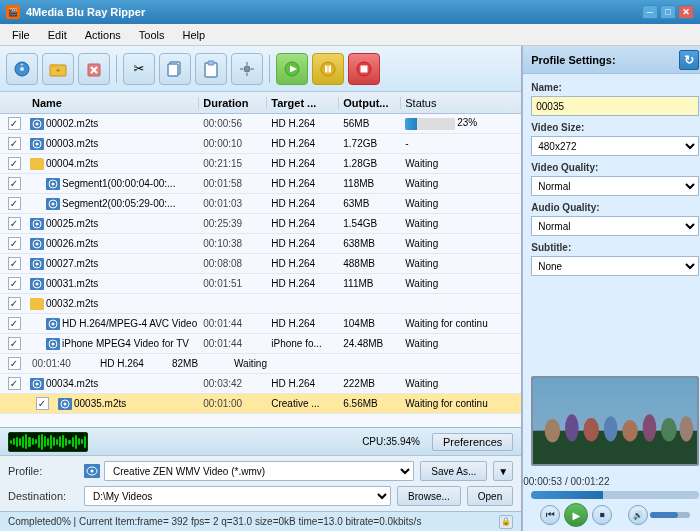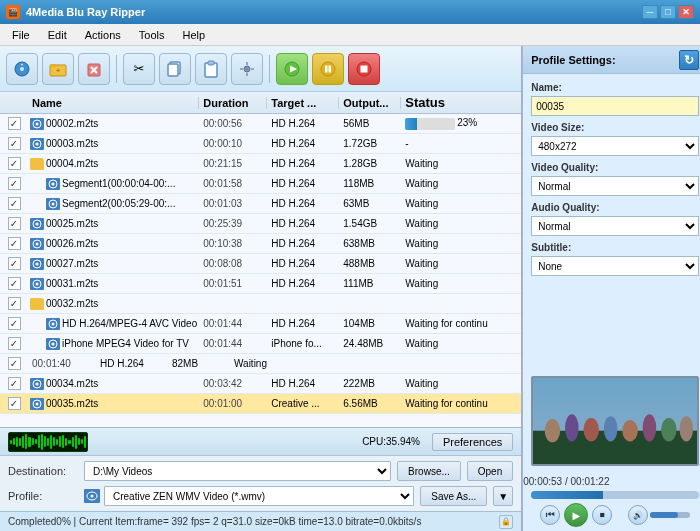--- a/index.html
+++ b/index.html
@@ -32,30 +32,30 @@
     .tb-btn.red { background: linear-gradient(to bottom, #f08080, #d04040); border-color: #c03030; }
 
     
     .file-list-container { flex: 1; overflow: hidden; position: relative; }
     .file-list-header { display: flex; background: linear-gradient(to bottom, #e8f0f8, #d8e8f4); border-bottom: 1px solid #b0c0d8; height: 22px; align-items: center; }
     .col-check { width: 28px; min-width: 28px; }
     .col-name { flex: 1; padding: 0 4px; font-weight: bold; font-size: 11px; border-right: 1px solid #c0d0e0; overflow: hidden; }
     .col-dur { width: 68px; min-width: 68px; padding: 0 4px; font-weight: bold; font-size: 11px; border-right: 1px solid #c0d0e0; }
     .col-target { width: 72px; min-width: 72px; padding: 0 4px; font-weight: bold; font-size: 11px; border-right: 1px solid #c0d0e0; overflow: hidden; }
     .col-output { width: 62px; min-width: 62px; padding: 0 4px; font-weight: bold; font-size: 11px; border-right: 1px solid #c0d0e0; }
-    .col-status { width: 120px; min-width: 120px; padding: 0 4px; font-weight: bold; font-size: 13px; }
+    .col-status { width: 120px; min-width: 120px; padding: 0 4px; font-weight: normal; font-size: 11px; }
 
     .file-list-body { overflow-y: auto; height: calc(100% - 22px); }
     .file-list-body::-webkit-scrollbar { width: 14px; }
     .file-list-body::-webkit-scrollbar-track { background: #e8f0f8; }
     .file-list-body::-webkit-scrollbar-thumb { background: #a0b8d0; border: 1px solid #80a0b8; }
 
     .file-row { display: flex; align-items: center; height: 20px; border-bottom: 1px solid #e0e8f0; }
     .file-row.selected { background: #b8d8f8; }
-    .file-row.highlight { background: #ffe8a0; }
+    .file-row.highlight { background: #ffe8a0; padding-left: 28px; }
     .row-check { width: 28px; min-width: 28px; display: flex; align-items: center; justify-content: center; }
     .row-name { flex: 1; padding: 0 2px; display: flex; align-items: center; gap: 2px; overflow: hidden; white-space: nowrap; font-size: 10px; }
     .row-dur { width: 68px; min-width: 68px; padding: 0 4px; font-size: 10px; color: #444; }
     .row-target { width: 72px; min-width: 72px; padding: 0 4px; font-size: 10px; overflow: hidden; white-space: nowrap; }
     .row-output { width: 62px; min-width: 62px; padding: 0 4px; font-size: 10px; }
     .row-status { width: 120px; min-width: 120px; padding: 0 4px; font-size: 10px; }
 
     .file-icon { width: 14px; height: 12px; background: #4080c0; border-radius: 1px; flex-shrink: 0; display: flex; align-items: center; justify-content: center; font-size: 7px; color: white; }
     .folder-icon { width: 14px; height: 12px; background: #f0c040; border-radius: 1px 3px 1px 1px; flex-shrink: 0; }
 
@@ -499,43 +499,43 @@
           <div class="wave-bar" style="height: 7px;"></div>
           <div class="wave-bar" style="height: 5px;"></div>
           <div class="wave-bar" style="height: 12px;"></div>
         </div>
       <span style="flex:1; text-align:right; margin-right:4px;">CPU:35.94%</span>
       <button class="pref-btn">Preferences</button>
     </div>
 
     <div class="bottom-bar">
       <div class="bottom-row">
-        <span class="bottom-label">Destination:</span>
-        <select class="bottom-select">
-          <option>D:\My Videos</option>
-        </select>
-        <button class="bottom-btn">Browse...</button>
-        <button class="bottom-btn">Open</button>
-      </div>
-      <div class="bottom-row">
         <span class="bottom-label">Profile:</span>
         <div style="display:flex; align-items:center; gap:4px; flex:1;">
           <div style="width:16px; height:14px; background:#4080c0; border-radius:1px; flex-shrink:0; display:flex; align-items:center; justify-content:center;">
             <svg width="12" height="10" viewBox="0 0 12 10">
                 <ellipse cx="6" cy="5" rx="5" ry="4" fill="none" stroke="white" stroke-width="1"></ellipse>
                 <circle cx="6" cy="5" r="1.5" fill="white"></circle>
               </svg>
           </div>
           <select class="bottom-select">
             <option>Creative ZEN WMV Video (*.wmv)</option>
           </select>
         </div>
         <button class="bottom-btn">Save As...</button>
         <button class="bottom-btn" style="padding:1px 4px;">▼</button>
       </div>
+      <div class="bottom-row">
+        <span class="bottom-label">Destination:</span>
+        <select class="bottom-select">
+          <option>D:\My Videos</option>
+        </select>
+        <button class="bottom-btn">Browse...</button>
+        <button class="bottom-btn">Open</button>
+      </div>
     </div>
 
     <div class="completed-bar">
       <span>Completed0%  |  Current Item:frame= 392 fps= 2 q=31.0 size=0kB time=13.0 bitrate=0.0kbits/s</span>
       <div style="margin-left:auto; display:flex; gap:3px;">
         <div style="width:14px; height:14px; background:#e0e8f0; border:1px solid #a0b8d0; border-radius:2px; display:flex; align-items:center; justify-content:center; font-size:8px;">🔒</div>
       </div>
     </div>
 
   </div>

